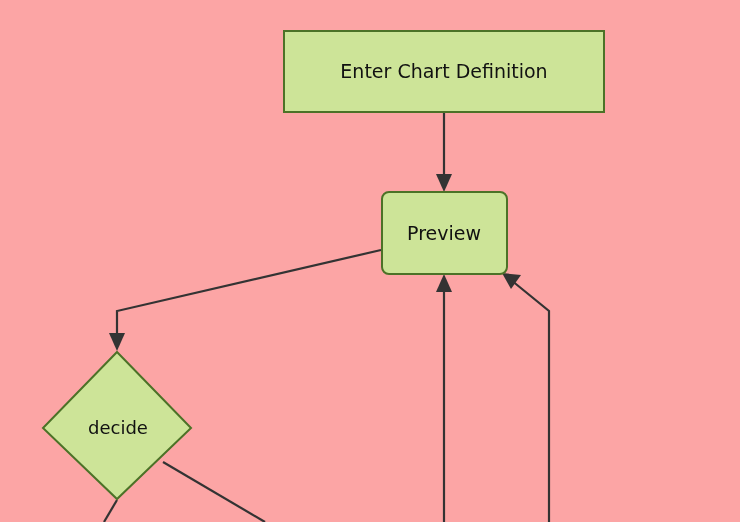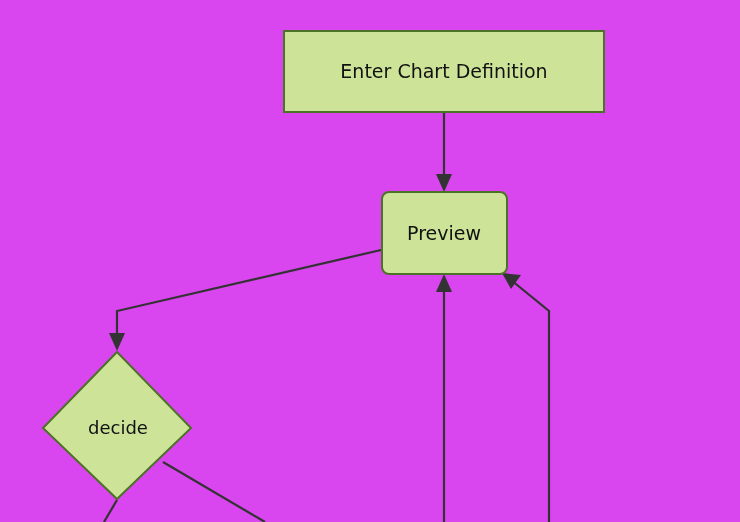--- a/index.html
+++ b/index.html
@@ -11,21 +11,21 @@
   body {
     width: 740px;
     height: 522px;
     overflow: hidden;
     font-family: "DejaVu Sans", sans-serif;
   }
   #diagram-root {
     position: relative;
     width: 740px;
     height: 522px;
-    background: #d946ef;
+    background: #fca5a5;
   }
   #flow-svg {
     position: absolute;
     top: 0;
     left: 0;
     width: 740px;
     height: 522px;
     display: block;
   }
   .node-shape {

